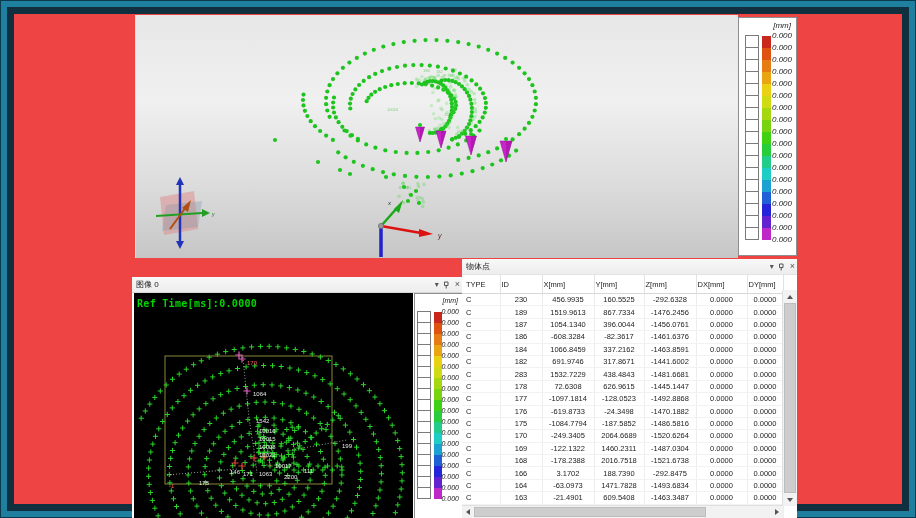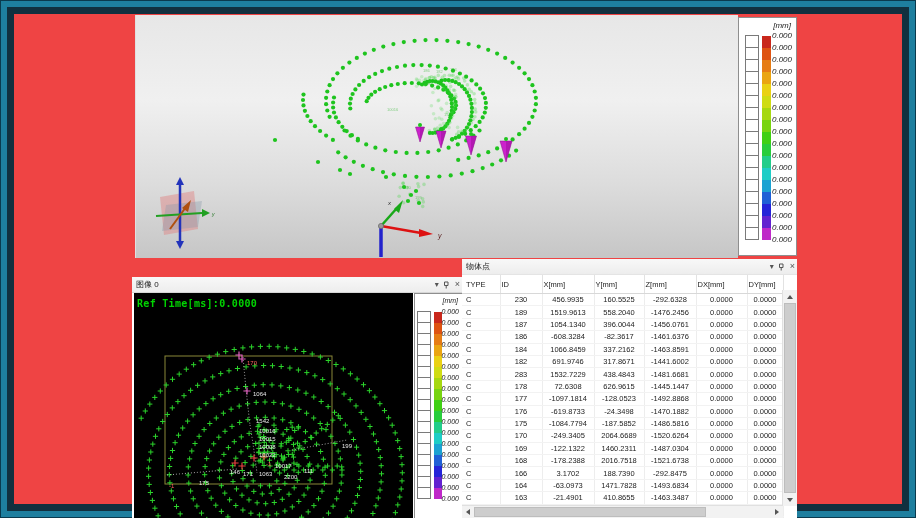--- a/index.html
+++ b/index.html
@@ -649,21 +649,21 @@
                     <td class="c2">456.9935</td>
                     <td class="c3">160.5525</td>
                     <td class="c4">-292.6328</td>
                     <td class="c5">0.0000</td>
                     <td class="c6">0.0000</td>
                   </tr>
                   <tr>
                     <td class="c0">C</td>
                     <td class="c1">189</td>
                     <td class="c2">1519.9613</td>
-                    <td class="c3">558.2040</td>
+                    <td class="c3">867.7334</td>
                     <td class="c4">-1476.2456</td>
                     <td class="c5">0.0000</td>
                     <td class="c6">0.0000</td>
                   </tr>
                   <tr>
                     <td class="c0">C</td>
                     <td class="c1">187</td>
                     <td class="c2">1054.1340</td>
                     <td class="c3">396.0044</td>
                     <td class="c4">-1456.0761</td>
@@ -784,21 +784,21 @@
                     <td class="c2">-63.0973</td>
                     <td class="c3">1471.7828</td>
                     <td class="c4">-1493.6834</td>
                     <td class="c5">0.0000</td>
                     <td class="c6">0.0000</td>
                   </tr>
                   <tr>
                     <td class="c0">C</td>
                     <td class="c1">163</td>
                     <td class="c2">-21.4901</td>
-                    <td class="c3">410.8655</td>
+                    <td class="c3">609.5408</td>
                     <td class="c4">-1463.3487</td>
                     <td class="c5">0.0000</td>
                     <td class="c6">0.0000</td>
                   </tr>
                   <tr>
                     <td class="c0">C</td>
                     <td class="c1">162</td>
                     <td class="c2">37.3822</td>
                     <td class="c3">1006.6223</td>
                     <td class="c4">-1471.1921</td>

